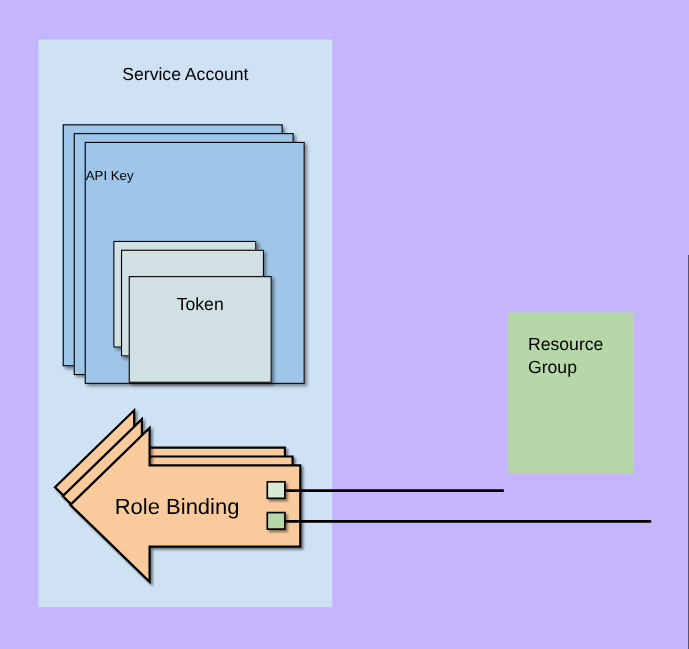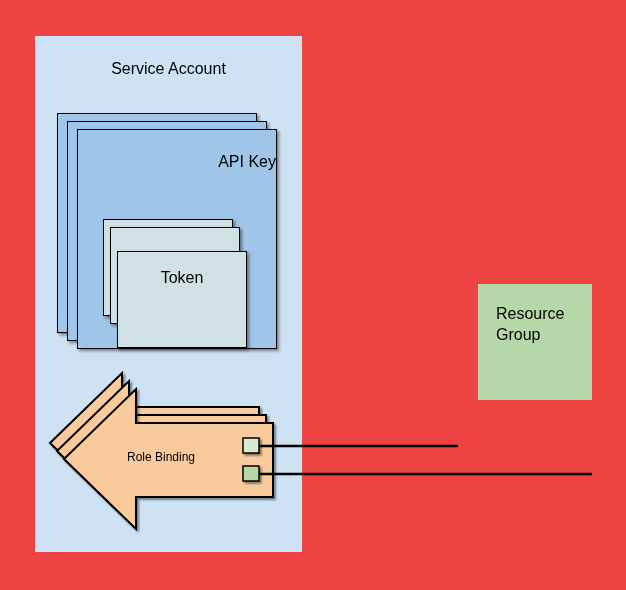--- a/index.html
+++ b/index.html
@@ -1,20 +1,20 @@
 <!DOCTYPE html>
 <html><head>
 <meta charset="utf-8">
 <style>
   html, body { margin: 0; padding: 0; background: #000; }
   .canvas {
     position: relative;
     width: 626px;
     height: 590px;
-    background: #ef4444;
+    background: #c4b5fd;
     font-family: "Liberation Sans", sans-serif;
     color: #000;
     overflow: hidden;
   }
   .abs { position: absolute; }
 
   
   .sa-box {
     left: 35px; top: 36px;
     width: 267px; height: 516px;
@@ -31,46 +31,46 @@
   .card {
     position: absolute;
     box-sizing: border-box;
     border: 1.5px solid #000;
     box-shadow: 2px 2px 3px rgba(0,0,0,0.45);
   }
   .api-card { width: 200px; height: 220px; background: #9fc5e8; }
   .api-back { left: 57px;  top: 113px; }
   .api-mid  { left: 67px;  top: 121px; }
   .api-front{ left: 77px;  top: 129px; }
-  .api-label { margin-top: 23px; text-align: right; font-size: 16px; }
+  .api-label { margin-top: 23px; text-align: left; font-size: 12px; }
 
   .token-card { width: 130px; height: 97px; background: #d0e0e3; }
   .token-back { left: 103px; top: 219px; }
   .token-mid  { left: 110px; top: 227px; }
   .token-front{ left: 117px; top: 235px; margin-top: 16px; }
   .token-label { margin-top: 17px; text-align: center; font-size: 16px; }
 
   
   .overlay { left: 0; top: 0; width: 626px; height: 590px; }
   .rb-label {
     left: 100px; top: 450px; width: 122px;
-    text-align: center; font-size: 12px;
+    text-align: center; font-size: 20px;
   }
 
   
   .role-box {
     left: 345px; top: 284px;
     width: 108px; height: 128px;
     background: #d9ead3;
   }
   .role-label { margin-top: 19px; text-align: center; font-size: 16px; }
 
   .rg-box {
-    left: 478px; top: 284px;
-    width: 114px; height: 116px;
+    left: 462px; top: 284px;
+    width: 114px; height: 146px;
     background: #b6d7a8;
   }
   .rg-label {
     margin: 19px 0 0 18px;
     width: 80px;
     text-align: left;
     font-size: 16px;
     line-height: 1.32;
   }
 </style>

